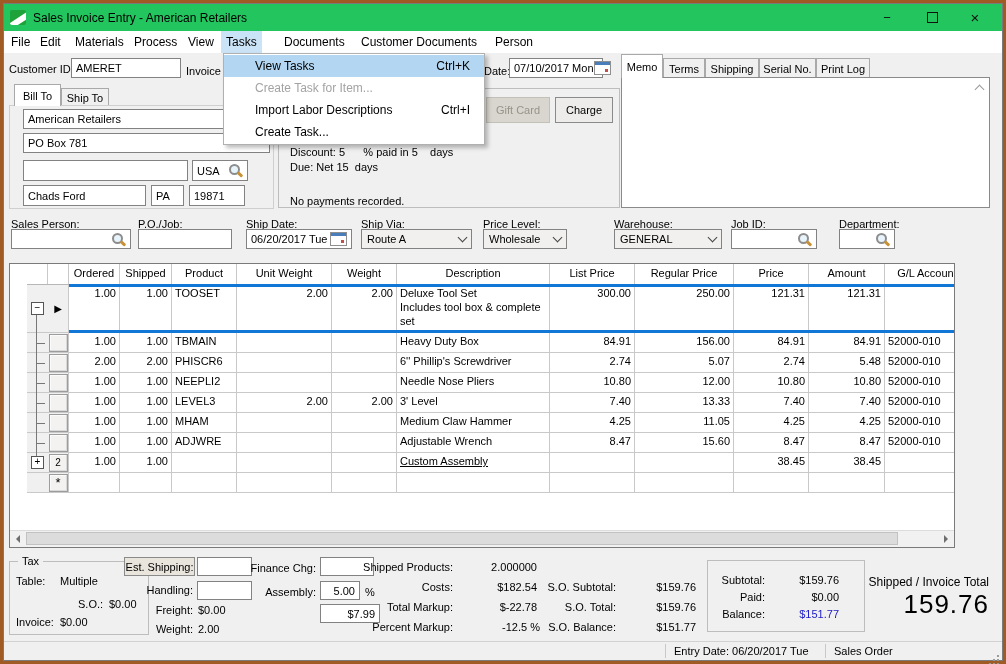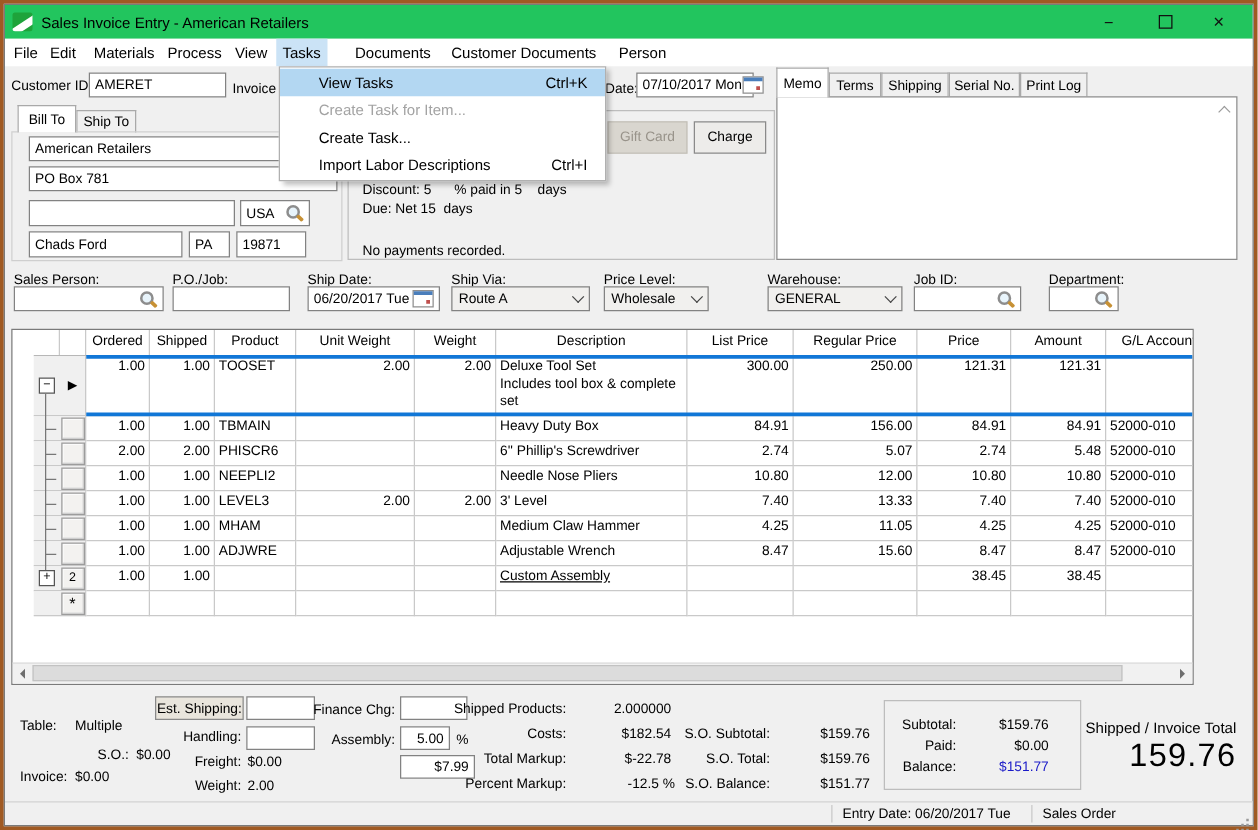--- a/index.html
+++ b/index.html
@@ -396,20 +396,23 @@
       <div class="sb-arrow" id="sb-left">
           <span></span>
         </div>
       <div id="sb-thumb"></div>
       <div class="sb-arrow" id="sb-right">
           <span></span>
         </div>
     </div>
   </div>
 
+  <div class="gbox" style="left:5px;top:557px;width:140px;height:74px">
+    <span class="legend">Tax</span>
+  </div>
   <span class="lbl" style="left:12px;top:571px">Table:</span>
   <span class="lbl" style="left:56px;top:571px">Multiple</span>
   <span class="lbl" style="left:74px;top:594px">S.O.:</span>
   <span class="lbl" style="left:105px;top:594px">$0.00</span>
   <span class="lbl" style="left:12px;top:612px">Invoice:</span>
   <span class="lbl" style="left:56px;top:612px">$0.00</span>
 
   <div class="btn" style="left:120px;top:553px;width:71px;height:19px;background:#e9e5dc">
       <span>Est. Shipping:</span>
     </div>
@@ -476,22 +479,22 @@
   <div class="popup">
     <div class="pitem hl">
       <span>View Tasks</span>
         <span class="sc">Ctrl+K</span>
     </div>
     <div class="pitem dis">
       <span>Create Task for Item...</span>
         <span class="sc"></span>
     </div>
     <div class="pitem">
+      <span>Import Labor Descriptions</span>
+        <span class="sc">Ctrl+I</span>
+    </div>
+    <div class="pitem">
       <span>Create Task...</span>
         <span class="sc"></span>
     </div>
-    <div class="pitem">
-      <span>Import Labor Descriptions</span>
-        <span class="sc">Ctrl+I</span>
-    </div>
   </div>
 
 </div>
 
 </body></html>

